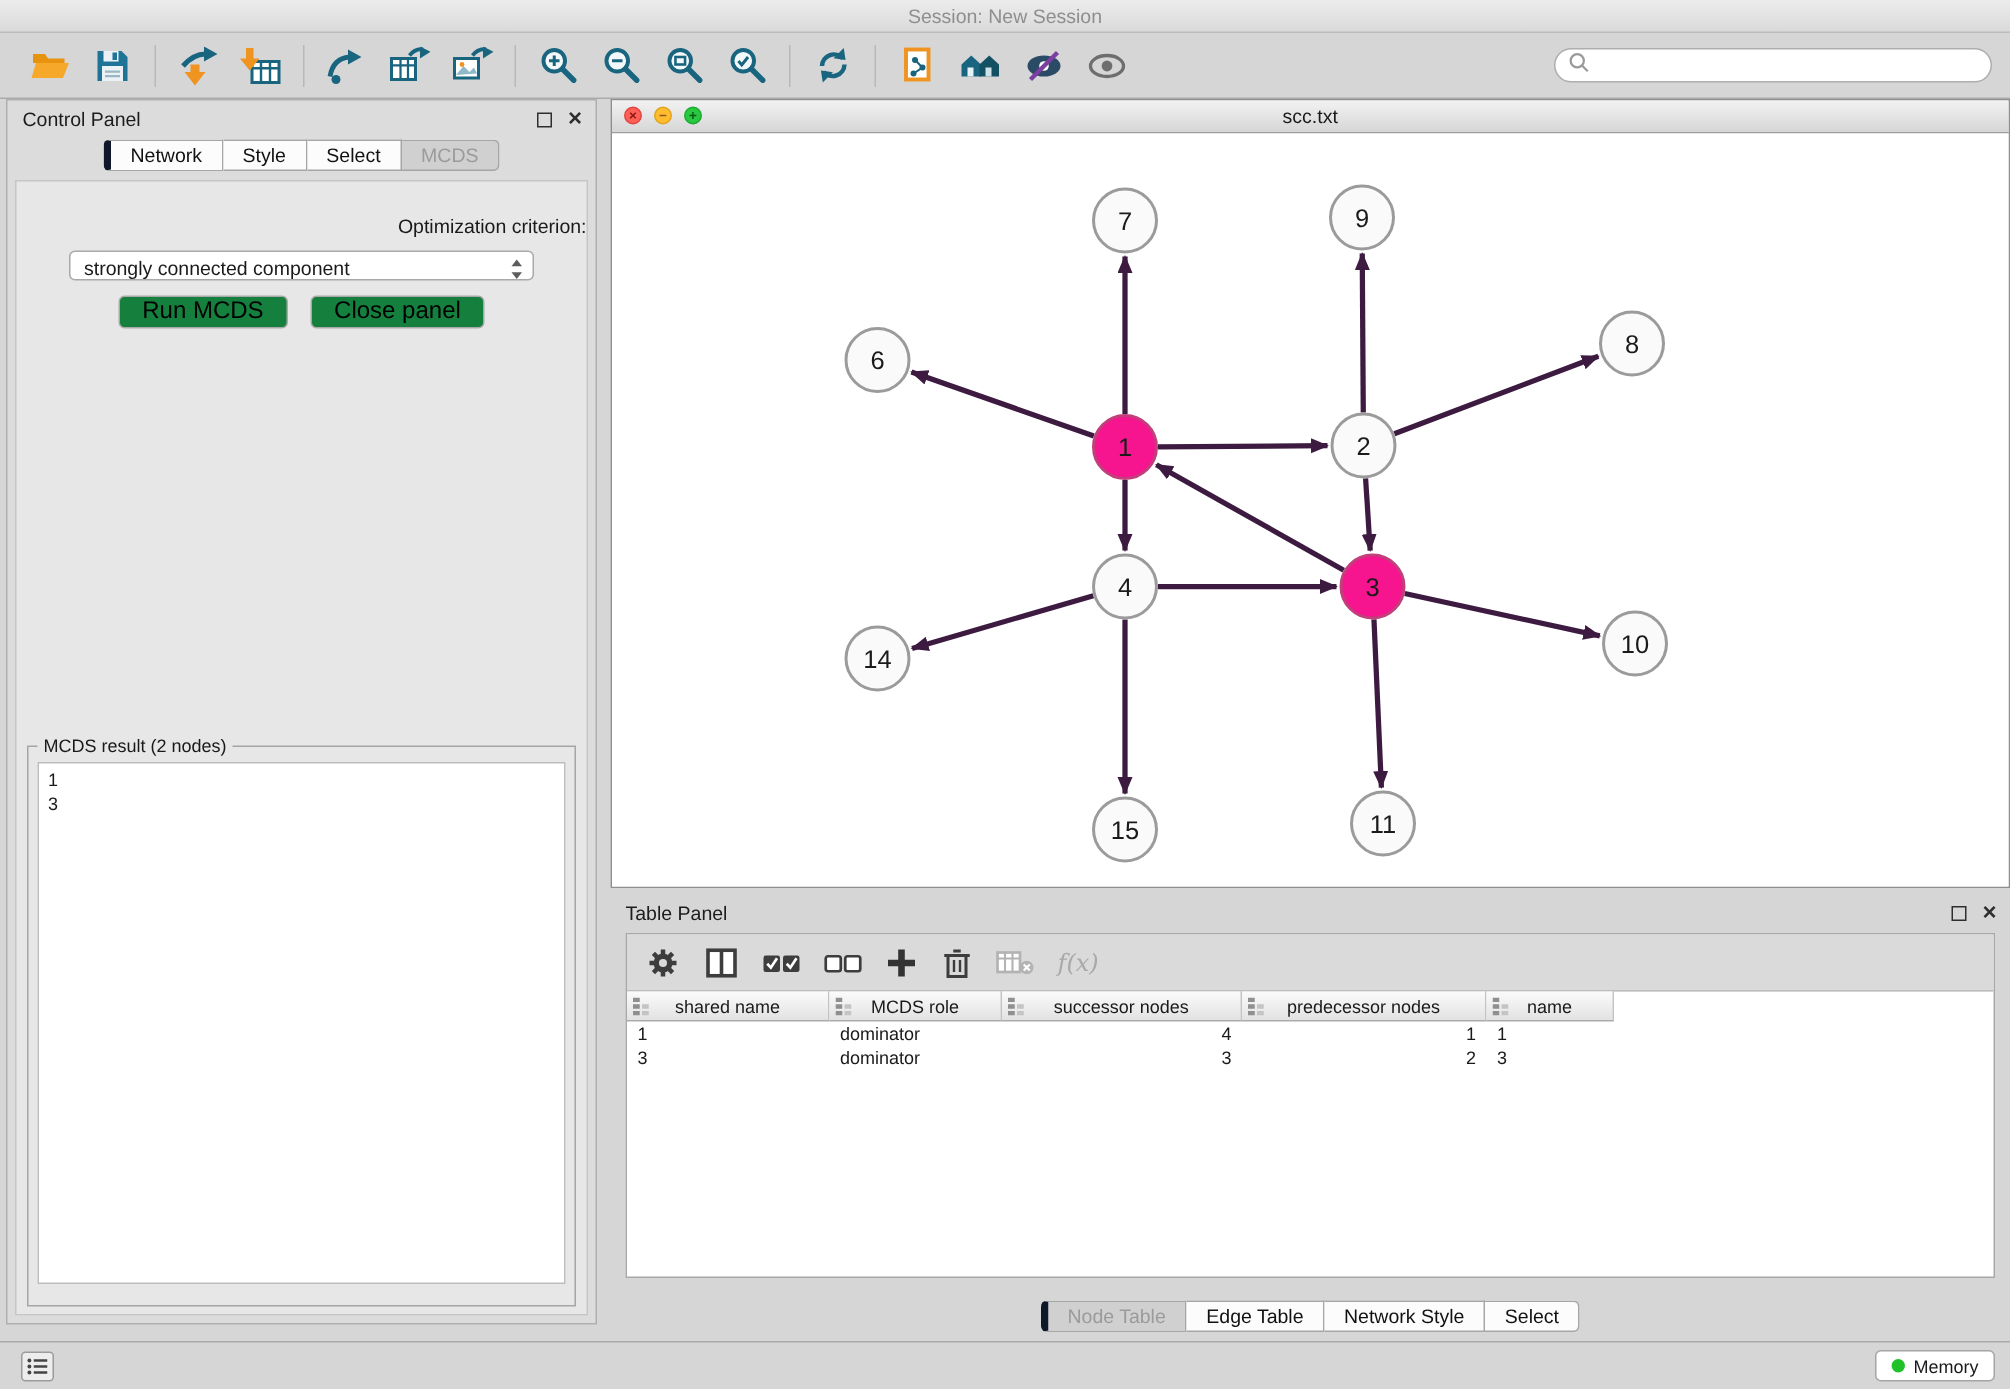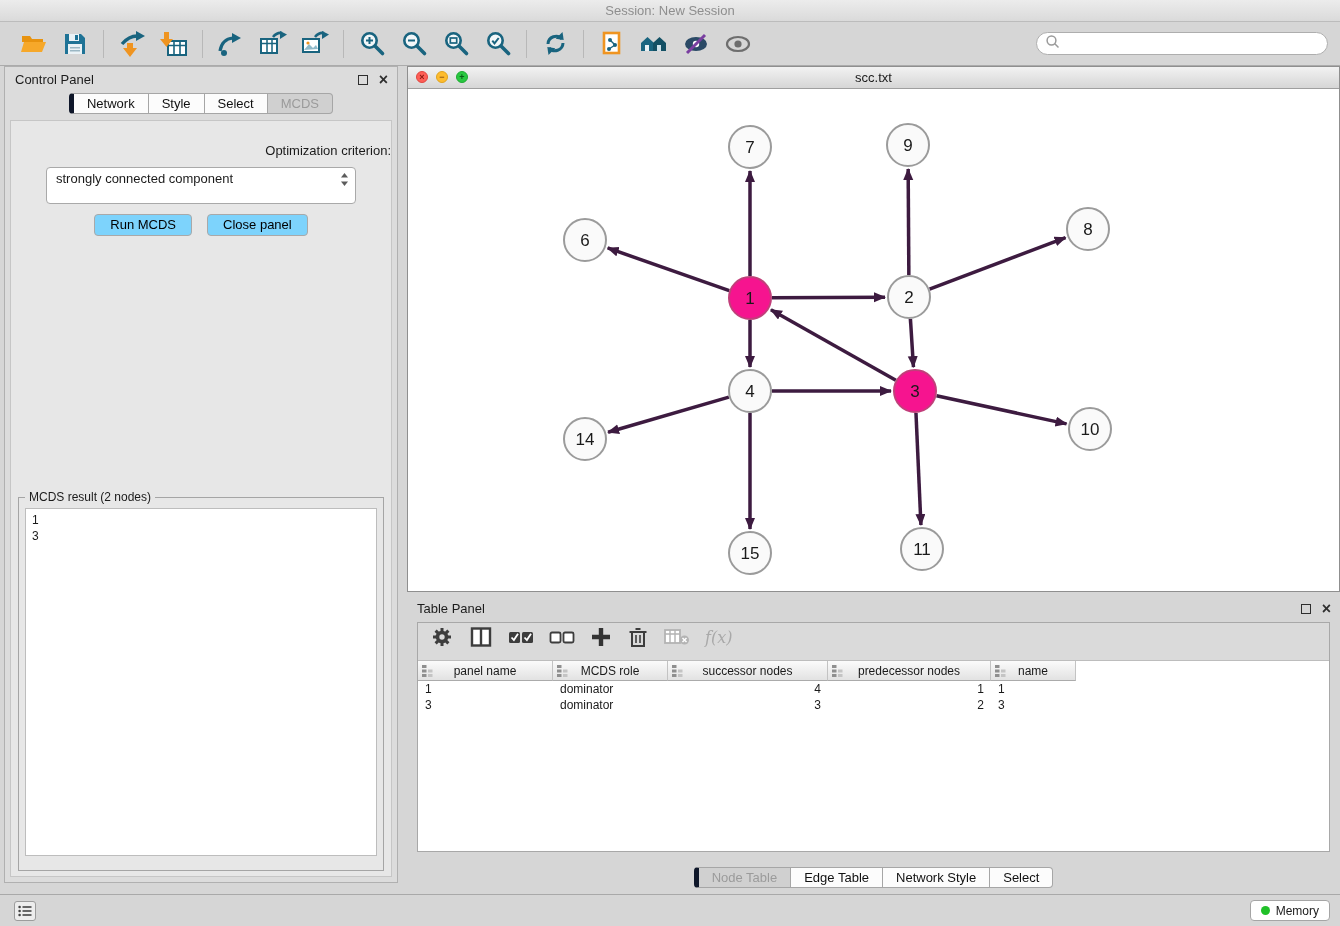--- a/index.html
+++ b/index.html
@@ -29,27 +29,27 @@
   .close-icon { font-size:16px; font-weight:bold; color:#2e2e2e; line-height:11px; }
   #cp-tabs { display:flex; justify-content:center; }
   .cp-tab, .tp-tab { height:21px; line-height:19px; font-size:13px; padding:0 13px;
     background:#fcfcfc; border:1px solid #a6a6a6; border-left:none; color:#111; }
   .cp-tab:first-child, .tp-tab:first-child { border-left:5px solid #0f172a; border-radius:4px 0 0 4px; }
   .cp-tab:last-child, .tp-tab:last-child { border-radius:0 4px 4px 0; }
   .cp-tab.active, .tp-tab.active { background:#d0d0d0; color:#9b9b9b; }
   #cp-content { position:absolute; top:53px; left:5px; right:5px; bottom:5px;
     background:#e7e7e7; border:1px solid #c6c6c6; }
   #opt-label { margin-top:22px; text-align:right; font-size:13px; }
-  #opt-select { margin:9px auto 0; width:310px; height:37px; background:#fff;
+  #opt-select { margin:9px auto 0; width:310px; height:20px; background:#fff;
     border:1px solid #a9a9a9; border-radius:4px; font-size:13px; line-height:21px;
     padding:0 22px 0 9px; position:relative; }
   .select-arrows { position:absolute; right:6px; top:4px; }
   #cp-buttons { display:flex; justify-content:center; gap:15px; margin-top:10px; }
-  .cp-btn { height:22px; padding:0 15px; background:#7dd3fc; border:1px solid #a9a9a9;
-    border-radius:4px; font-size:13px; line-height:20px; }
+  .cp-btn { height:22px; padding:0 15px; background:#15803d; border:1px solid #a9a9a9;
+    border-radius:4px; font-size:16px; line-height:20px; }
   #result-box { position:absolute; left:7px; right:7px; top:376px; bottom:5px; border:1px solid #a5a5a5; }
   #result-legend { position:absolute; top:-8px; left:6px; background:#e7e7e7; padding:0 4px; font-size:12px; }
   #result-inner { position:absolute; top:10px; left:6px; right:6px; bottom:14px;
     background:#fff; border:1px solid #bdbdbd; font-size:12px; padding:3px 6px; line-height:16px; }
 
   
   #network-window { position:absolute; top:66px; left:407px; width:933px; height:526px;
     background:#fff; border:1px solid #8f8f8f; }
   #nw-titlebar { height:22px; background:linear-gradient(#f2f2f2,#d6d6d6);
     border-bottom:1px solid #9f9f9f; text-align:center; font-size:13px; line-height:21px; position:relative; }
@@ -60,21 +60,21 @@
   .tl-yellow { background:#febc2e; border:1px solid #e0a41e; color:#92591a; }
   .tl-green { background:#28c840; border:1px solid #1eaa32; color:#0a5d17; }
   #graph-canvas { position:absolute; top:22px; left:0; width:931px; height:502px; background:#fff; }
   #graph-svg text { font-family:"Liberation Sans",sans-serif; }
 
   
   #table-panel { position:absolute; top:596px; left:407px; width:933px; height:292px; }
   #tp-container { position:absolute; top:26px; left:10px; width:913px; height:230px;
     background:#fff; border:1px solid #a8a8a8; }
   #tp-toolbar { height:38px; background:#dadada; border-bottom:1px solid #bdbdbd;
-    display:flex; padding:0 12px; gap:15px; }
+    display:flex; align-items:center; padding:0 12px; gap:15px; }
   .tpt-btn { display:flex; align-items:center; justify-content:center; height:28px; }
   #fx-label { font-family:"DejaVu Serif",serif; font-style:italic; color:#a9a9a9; font-size:16px; }
   #tp-grid-header { display:flex; height:20px; }
   .col-h { background:linear-gradient(#fbfbfb,#e2e2e2); border-right:1px solid #c3c3c3;
     border-bottom:1px solid #ababab; font-size:12px; display:flex; align-items:center;
     justify-content:center; position:relative; flex:none; }
   .col-h .sort-ic { position:absolute; left:4px; top:4px; }
   .t-row { display:flex; height:16px; font-size:12px; }
   .t-cell { padding:0 7px; line-height:16px; overflow:hidden; flex:none; }
   #tp-tabs { position:absolute; bottom:0; left:0; width:100%; display:flex; justify-content:center; }
@@ -397,21 +397,21 @@
     </div>
     <div id="tp-grid-header">
         <div class="col-h" style="width: 135px;">
           <span class="sort-ic"><svg width="11" height="12" viewBox="0 0 11 12">
               <rect x="0" y="0" width="4.5" height="3" fill="#8f8f8f"></rect>
               <rect x="0" y="4.5" width="4.5" height="3" fill="#8f8f8f"></rect>
               <rect x="6" y="4.5" width="4.5" height="3" fill="#c4c4c4"></rect>
               <rect x="0" y="9" width="4.5" height="3" fill="#8f8f8f"></rect>
               <rect x="6" y="9" width="4.5" height="3" fill="#c4c4c4"></rect>
             </svg></span>
-          <span>panel name</span>
+          <span>shared name</span>
         </div>
         <div class="col-h" style="width: 115px;">
           <span class="sort-ic"><svg width="11" height="12" viewBox="0 0 11 12">
               <rect x="0" y="0" width="4.5" height="3" fill="#8f8f8f"></rect>
               <rect x="0" y="4.5" width="4.5" height="3" fill="#8f8f8f"></rect>
               <rect x="6" y="4.5" width="4.5" height="3" fill="#c4c4c4"></rect>
               <rect x="0" y="9" width="4.5" height="3" fill="#8f8f8f"></rect>
               <rect x="6" y="9" width="4.5" height="3" fill="#c4c4c4"></rect>
             </svg></span>
           <span>MCDS role</span>

